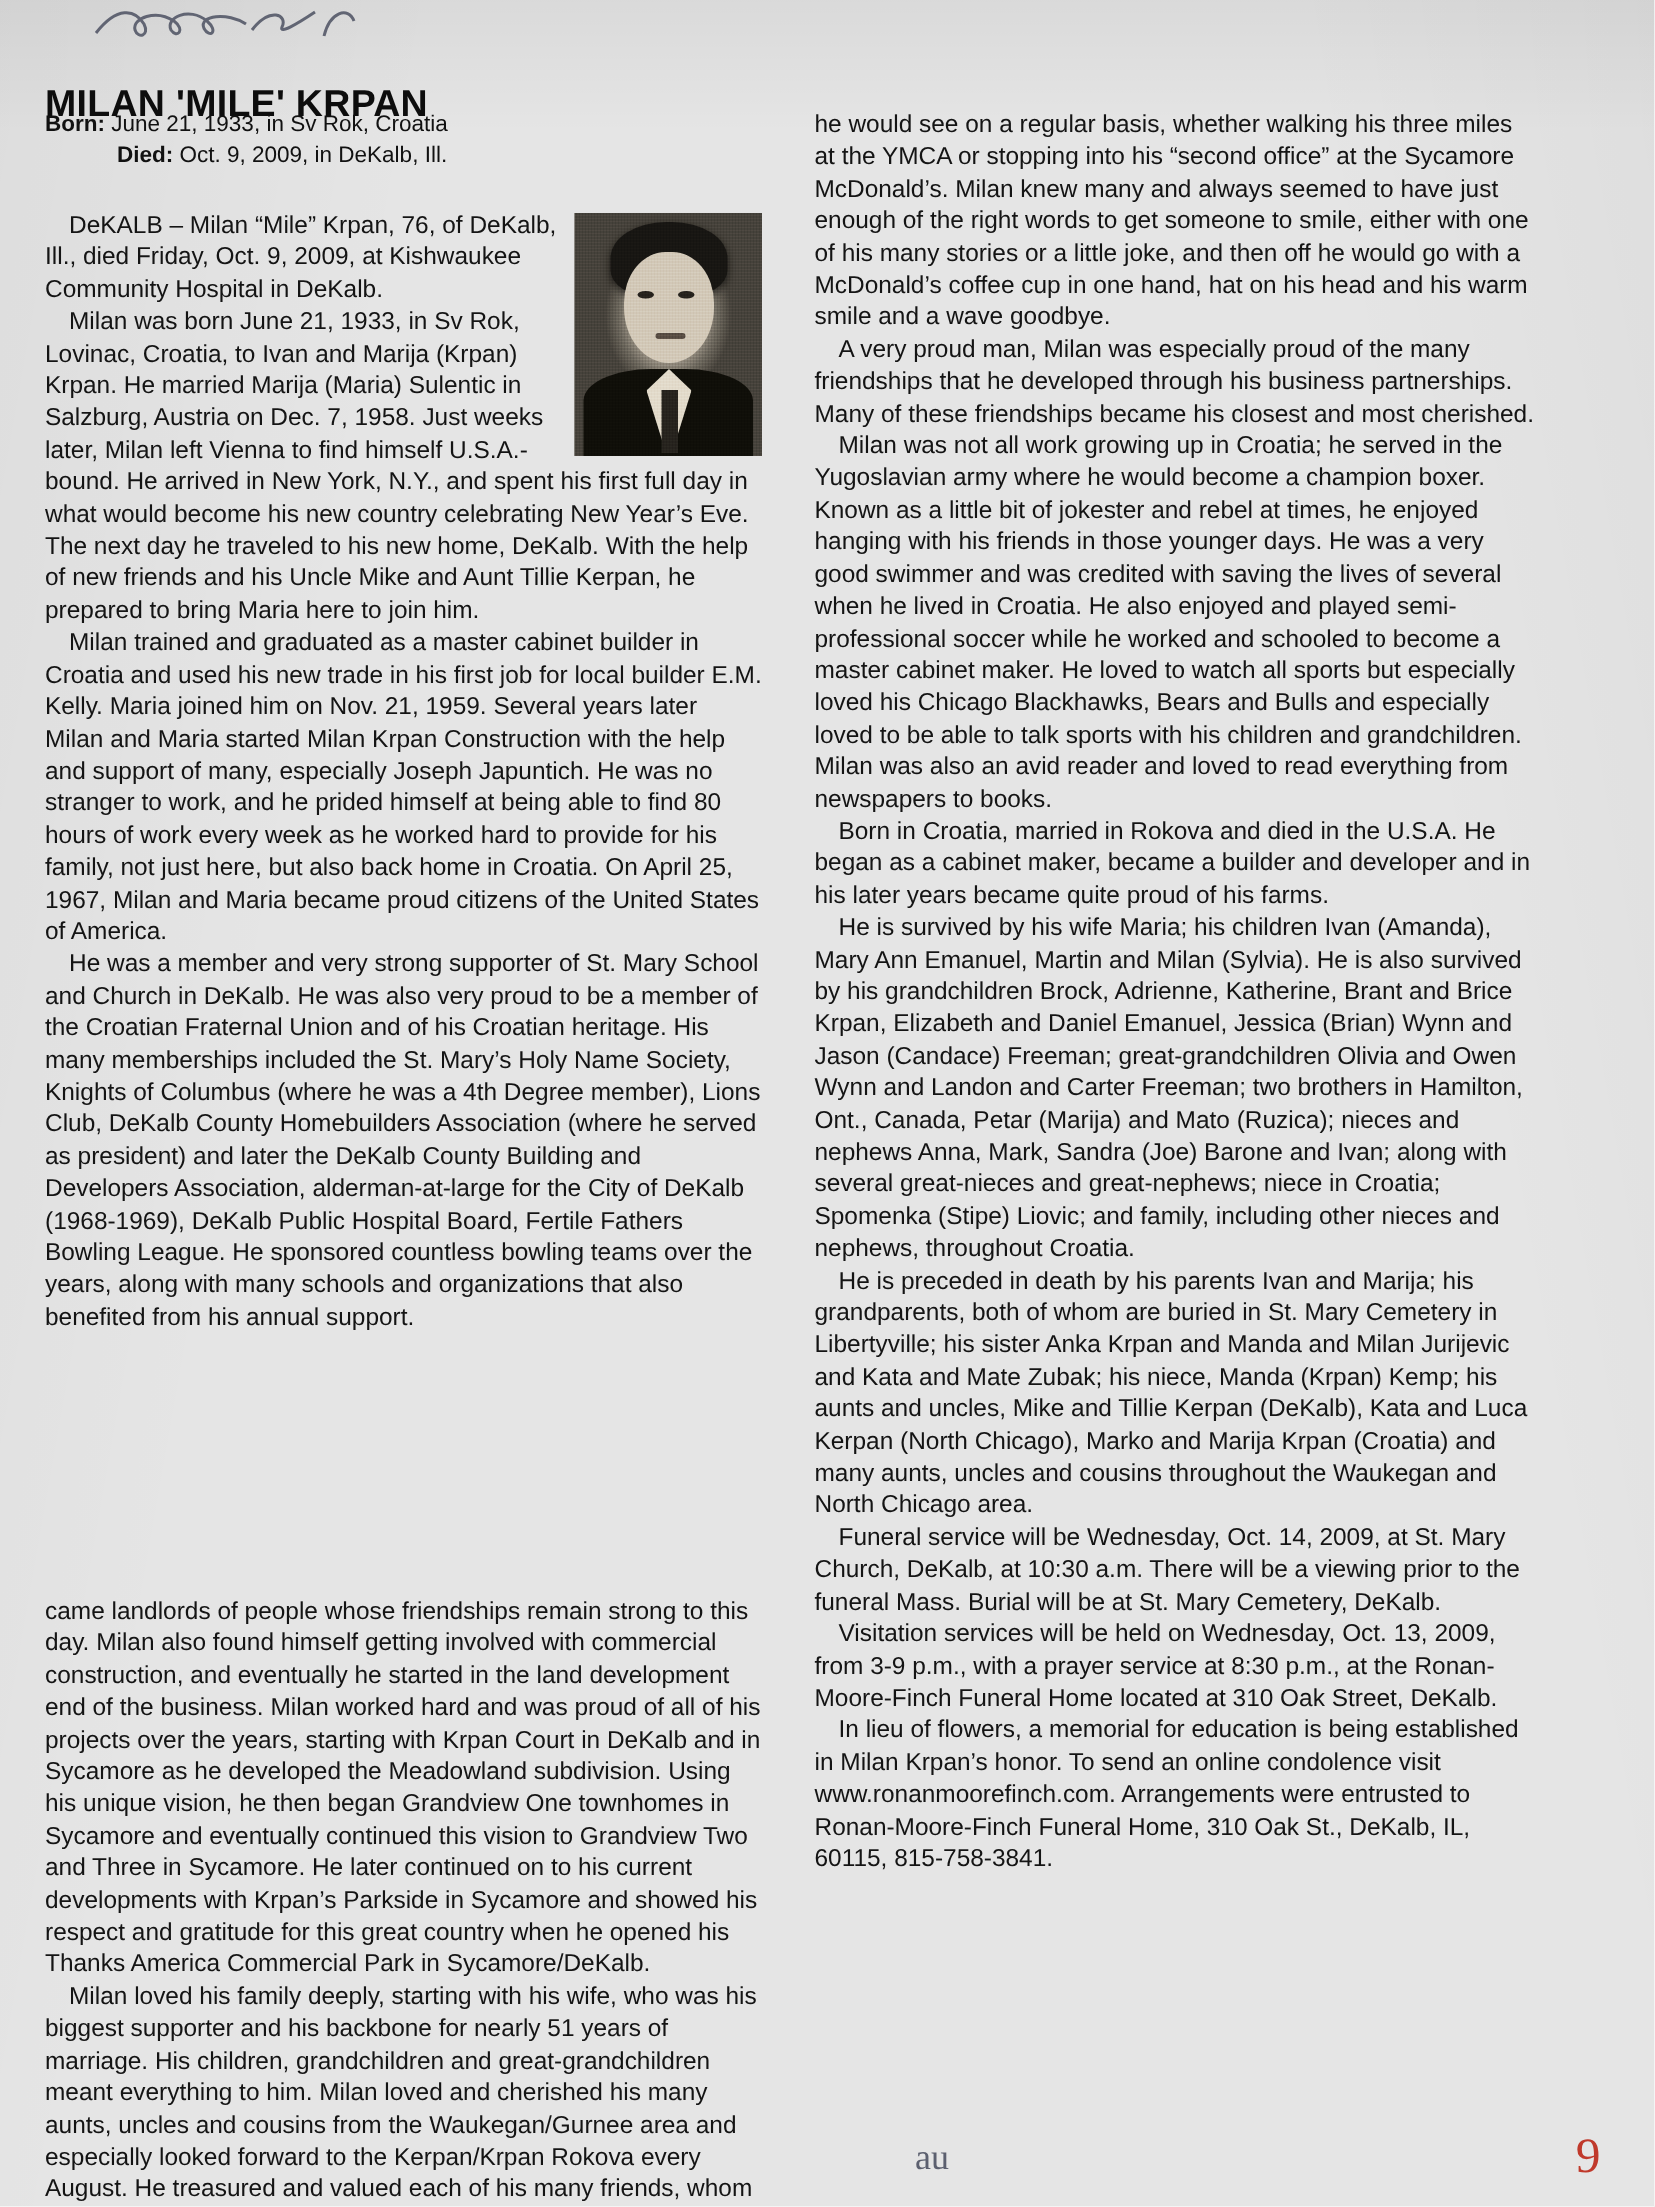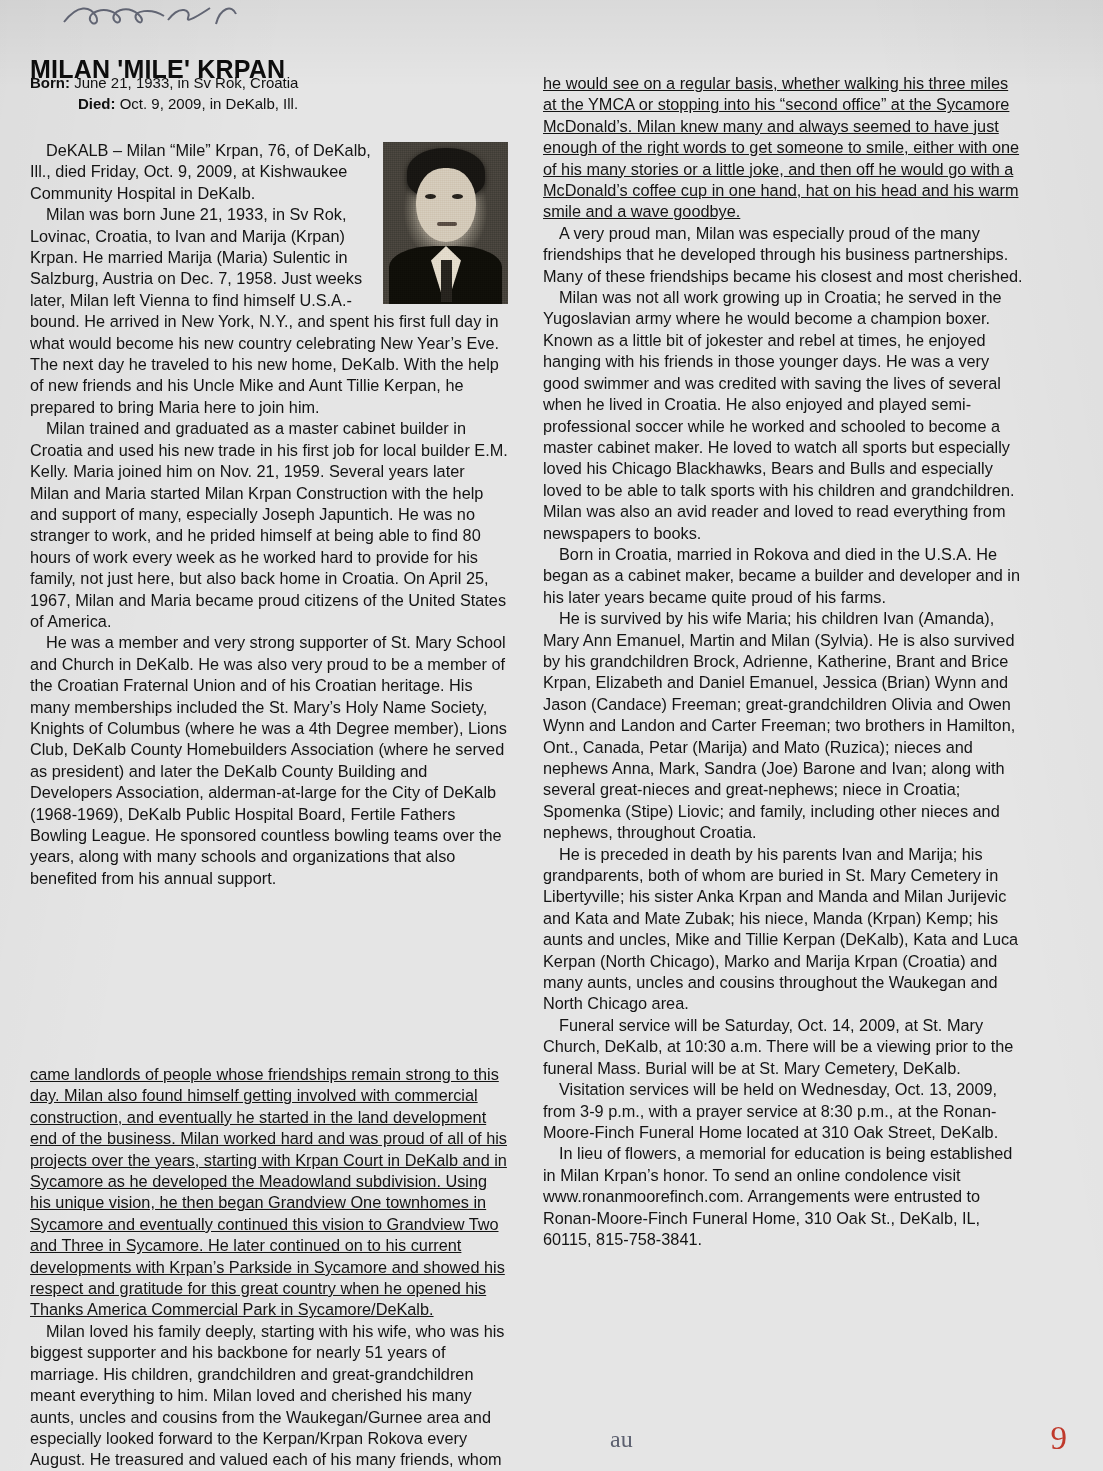--- a/index.html
+++ b/index.html
@@ -66,21 +66,21 @@
     position: absolute;
     font-size: 16.3px;
     line-height: 21.4px;
     text-align: left;
     color: #141414;
   }
   .col p {
     margin: 0;
     text-indent: 16px;
   }
-  .col p.noindent { text-indent: 0; text-decoration: underline; }
+  .col p.noindent { text-indent: 0; }
 
   #col-left {
     left: 30px;
     top: 140px;
     width: 478px;
   }
   #col-left-lower {
     left: 30px;
     top: 1032px;
     width: 478px;
@@ -232,21 +232,21 @@
     <p>Milan loved his family deeply, starting with his wife, who was his biggest supporter and his backbone for nearly 51 years of marriage. His children, grandchildren and great-grandchildren meant everything to him. Milan loved and cherished his many aunts, uncles and cousins from the Waukegan/Gurnee area and especially looked forward to the Kerpan/Krpan Rokova every August. He treasured and valued each of his many friends, whom</p>
   </div>
 
   <div class="col" id="col-right">
     <p class="noindent">he would see on a regular basis, whether walking his three miles at the YMCA or stopping into his “second office” at the Sycamore McDonald’s. Milan knew many and always seemed to have just enough of the right words to get someone to smile, either with one of his many stories or a little joke, and then off he would go with a McDonald’s coffee cup in one hand, hat on his head and his warm smile and a wave goodbye.</p>
     <p>A very proud man, Milan was especially proud of the many friendships that he developed through his business partnerships. Many of these friendships became his closest and most cherished.</p>
     <p>Milan was not all work growing up in Croatia; he served in the Yugoslavian army where he would become a champion boxer. Known as a little bit of jokester and rebel at times, he enjoyed hanging with his friends in those younger days. He was a very good swimmer and was credited with saving the lives of several when he lived in Croatia. He also enjoyed and played semi-professional soccer while he worked and schooled to become a master cabinet maker. He loved to watch all sports but especially loved his Chicago Blackhawks, Bears and Bulls and especially loved to be able to talk sports with his children and grandchildren. Milan was also an avid reader and loved to read everything from newspapers to books.</p>
     <p>Born in Croatia, married in Rokova and died in the U.S.A. He began as a cabinet maker, became a builder and developer and in his later years became quite proud of his farms.</p>
     <p>He is survived by his wife Maria; his children Ivan (Amanda), Mary Ann Emanuel, Martin and Milan (Sylvia). He is also survived by his grandchildren Brock, Adrienne, Katherine, Brant and Brice Krpan, Elizabeth and Daniel Emanuel, Jessica (Brian) Wynn and Jason (Candace) Freeman; great-grandchildren Olivia and Owen Wynn and Landon and Carter Freeman; two brothers in Hamilton, Ont., Canada, Petar (Marija) and Mato (Ruzica); nieces and nephews Anna, Mark, Sandra (Joe) Barone and Ivan; along with several great-nieces and great-nephews; niece in Croatia; Spomenka (Stipe) Liovic; and family, including other nieces and nephews, throughout Croatia.</p>
     <p>He is preceded in death by his parents Ivan and Marija; his grandparents, both of whom are buried in St. Mary Cemetery in Libertyville; his sister Anka Krpan and Manda and Milan Jurijevic and Kata and Mate Zubak; his niece, Manda (Krpan) Kemp; his aunts and uncles, Mike and Tillie Kerpan (DeKalb), Kata and Luca Kerpan (North Chicago), Marko and Marija Krpan (Croatia) and many aunts, uncles and cousins throughout the Waukegan and North Chicago area.</p>
-    <p>Funeral service will be Saturday, Oct. 14, 2009, at St. Mary Church, DeKalb, at 10:30 a.m. There will be a viewing prior to the funeral Mass. Burial will be at St. Mary Cemetery, DeKalb.</p>
+    <p>Funeral service will be Wednesday, Oct. 14, 2009, at St. Mary Church, DeKalb, at 10:30 a.m. There will be a viewing prior to the funeral Mass. Burial will be at St. Mary Cemetery, DeKalb.</p>
     <p>Visitation services will be held on Wednesday, Oct. 13, 2009, from 3-9 p.m., with a prayer service at 8:30 p.m., at the Ronan-Moore-Finch Funeral Home located at 310 Oak Street, DeKalb.</p>
     <p>In lieu of flowers, a memorial for education is being established in Milan Krpan’s honor. To send an online condolence visit www.ronanmoorefinch.com. Arrangements were entrusted to Ronan-Moore-Finch Funeral Home, 310 Oak St., DeKalb, IL, 60115, 815-758-3841.</p>
   </div>
 
   <div class="hand-mark">au</div>
   <div class="page-number">9</div>
 
 </div>
 
 </body></html>

